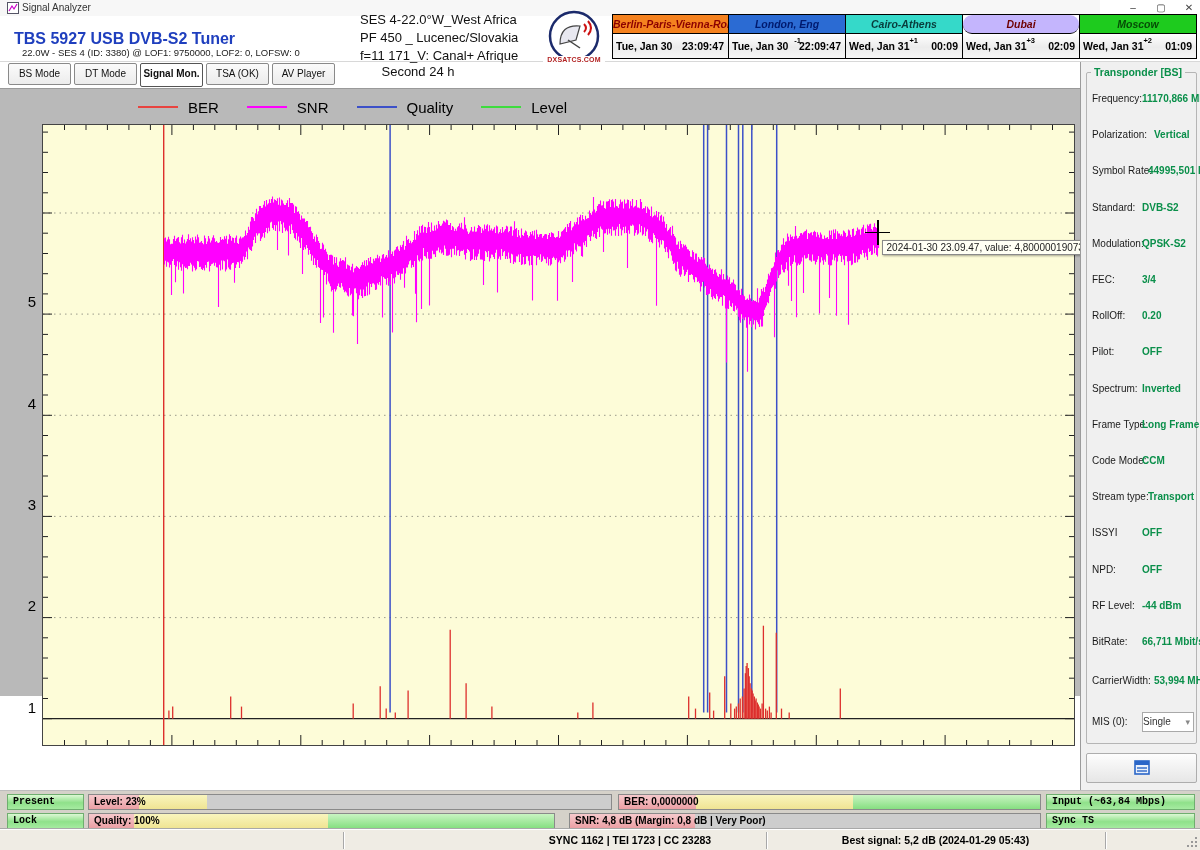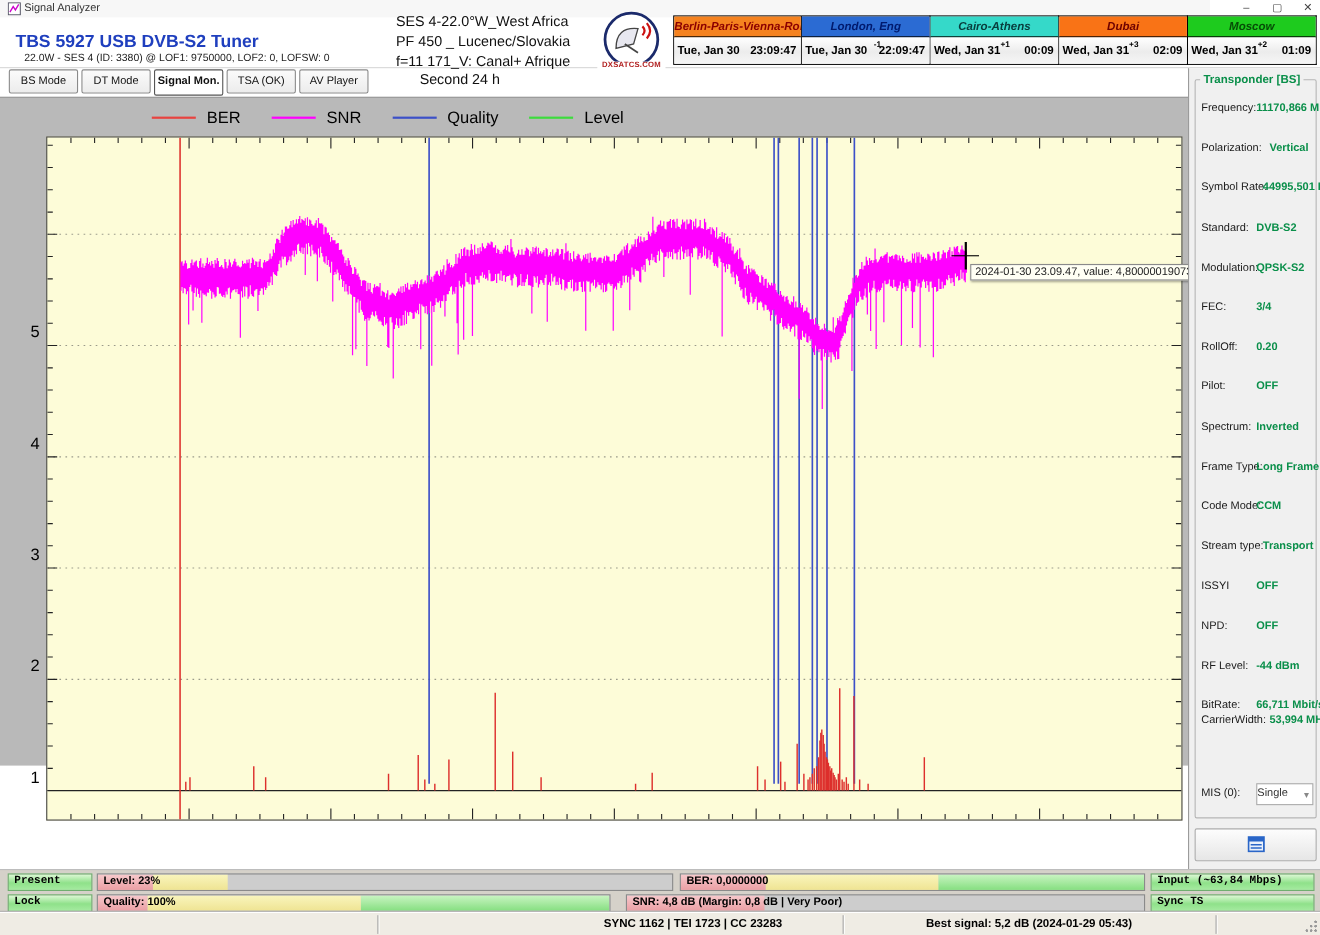--- a/index.html
+++ b/index.html
@@ -142,21 +142,21 @@
       </div>
       <div class="clock">
         <div class="clock-city" style="background-color: rgb(53, 217, 201); color: rgb(8, 60, 60);">Cairo-Athens</div>
         <div class="clock-time">
           <span class="clock-date">Wed, Jan 31</span>
           <span class="clock-off">+1</span>
           <span class="clock-hm">00:09</span>
         </div>
       </div>
       <div class="clock">
-        <div class="clock-city" style="background-color: #f97316; color: rgb(110, 0, 0);">Dubai</div>
+        <div class="clock-city" style="background-color: #c4b5fd; color: rgb(110, 0, 0); border-radius: 9px;">Dubai</div>
         <div class="clock-time">
           <span class="clock-date">Wed, Jan 31</span>
           <span class="clock-off">+3</span>
           <span class="clock-hm">02:09</span>
         </div>
       </div>
       <div class="clock">
         <div class="clock-city" style="background-color: rgb(30, 203, 30); color: rgb(6, 77, 6);">Moscow</div>
         <div class="clock-time">
           <span class="clock-date">Wed, Jan 31</span>
@@ -495,21 +495,21 @@
             <span class="tvalue">OFF</span>
           </div>
           <div class="trow" style="top: 526.8px;">
             <span class="tlabel">RF Level:</span>
             <span class="tvalue">-44 dBm</span>
           </div>
           <div class="trow" style="top: 563px;">
             <span class="tlabel">BitRate:</span>
             <span class="tvalue">66,711 Mbit/s</span>
           </div>
-          <div class="trow" style="top: 576px;">
+          <div class="trow" style="top: 602px;">
             <span class="tlabel">CarrierWidth:</span>
             <span class="tvalue" style="left: 62px; top: 0px;">53,994 MHz</span>
           </div>
         </div>
       <div id="mis-row" style="top: 639.4px;">
         <span id="mis-label">MIS (0):</span>
         <div id="mis-select">
           <span>Single</span>
           <span id="mis-chevron">▾</span>
         </div>

